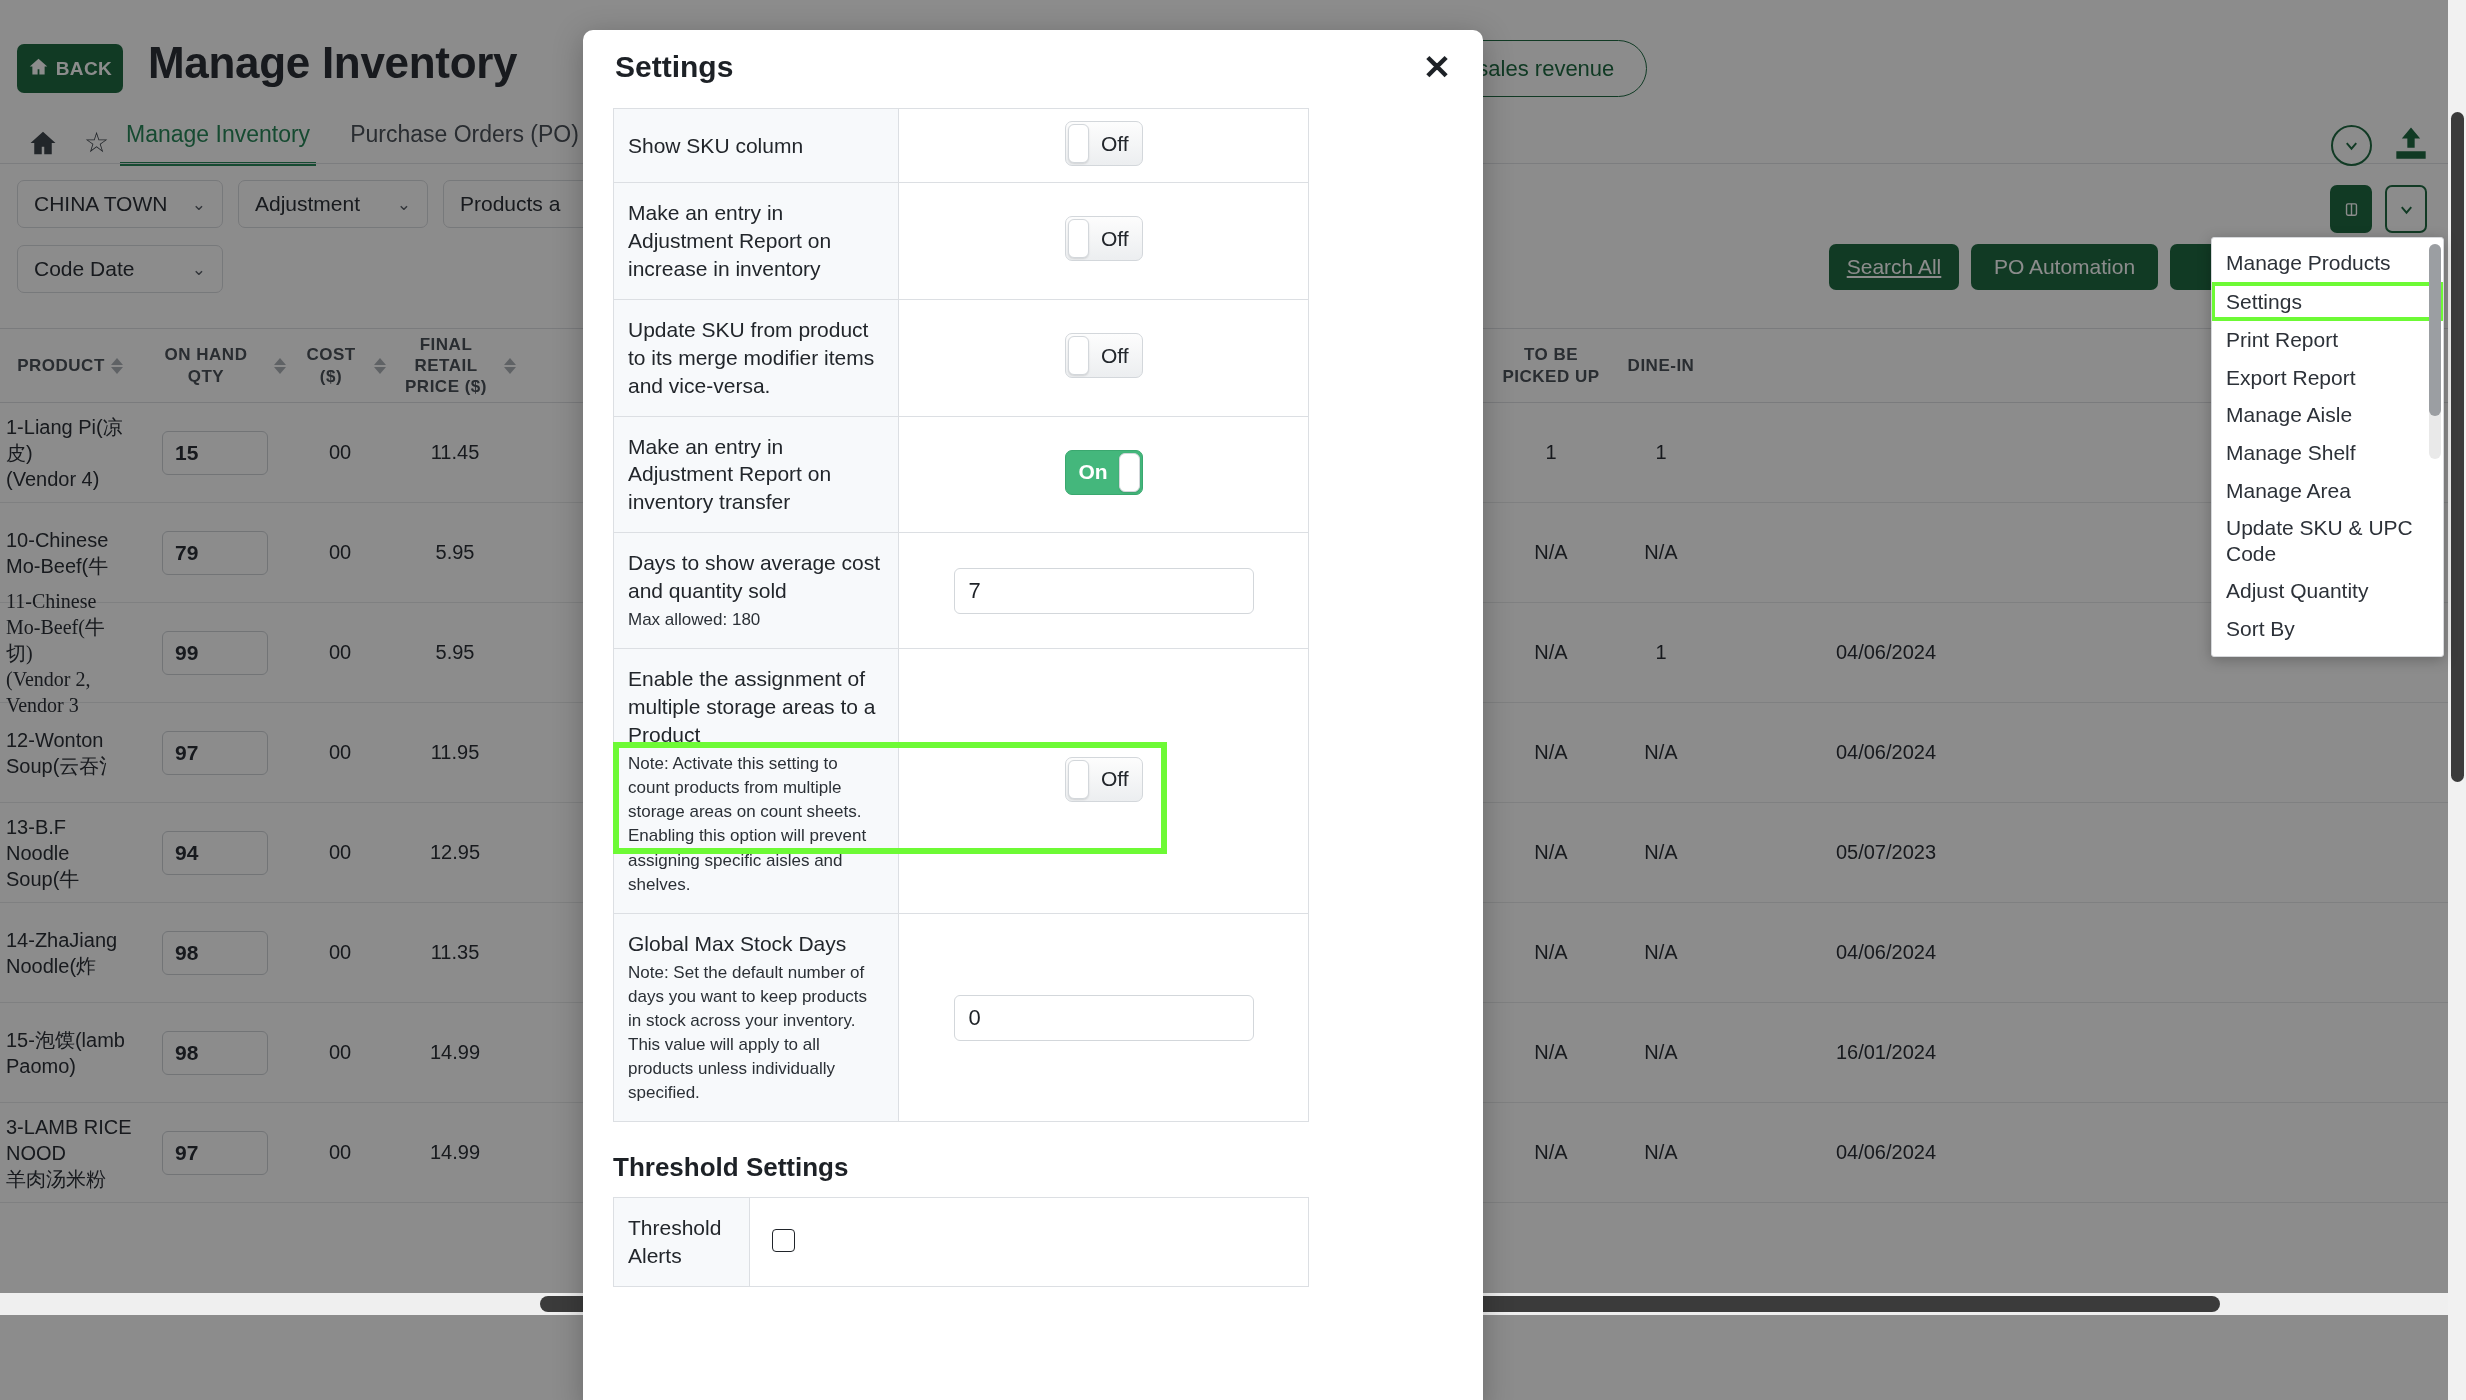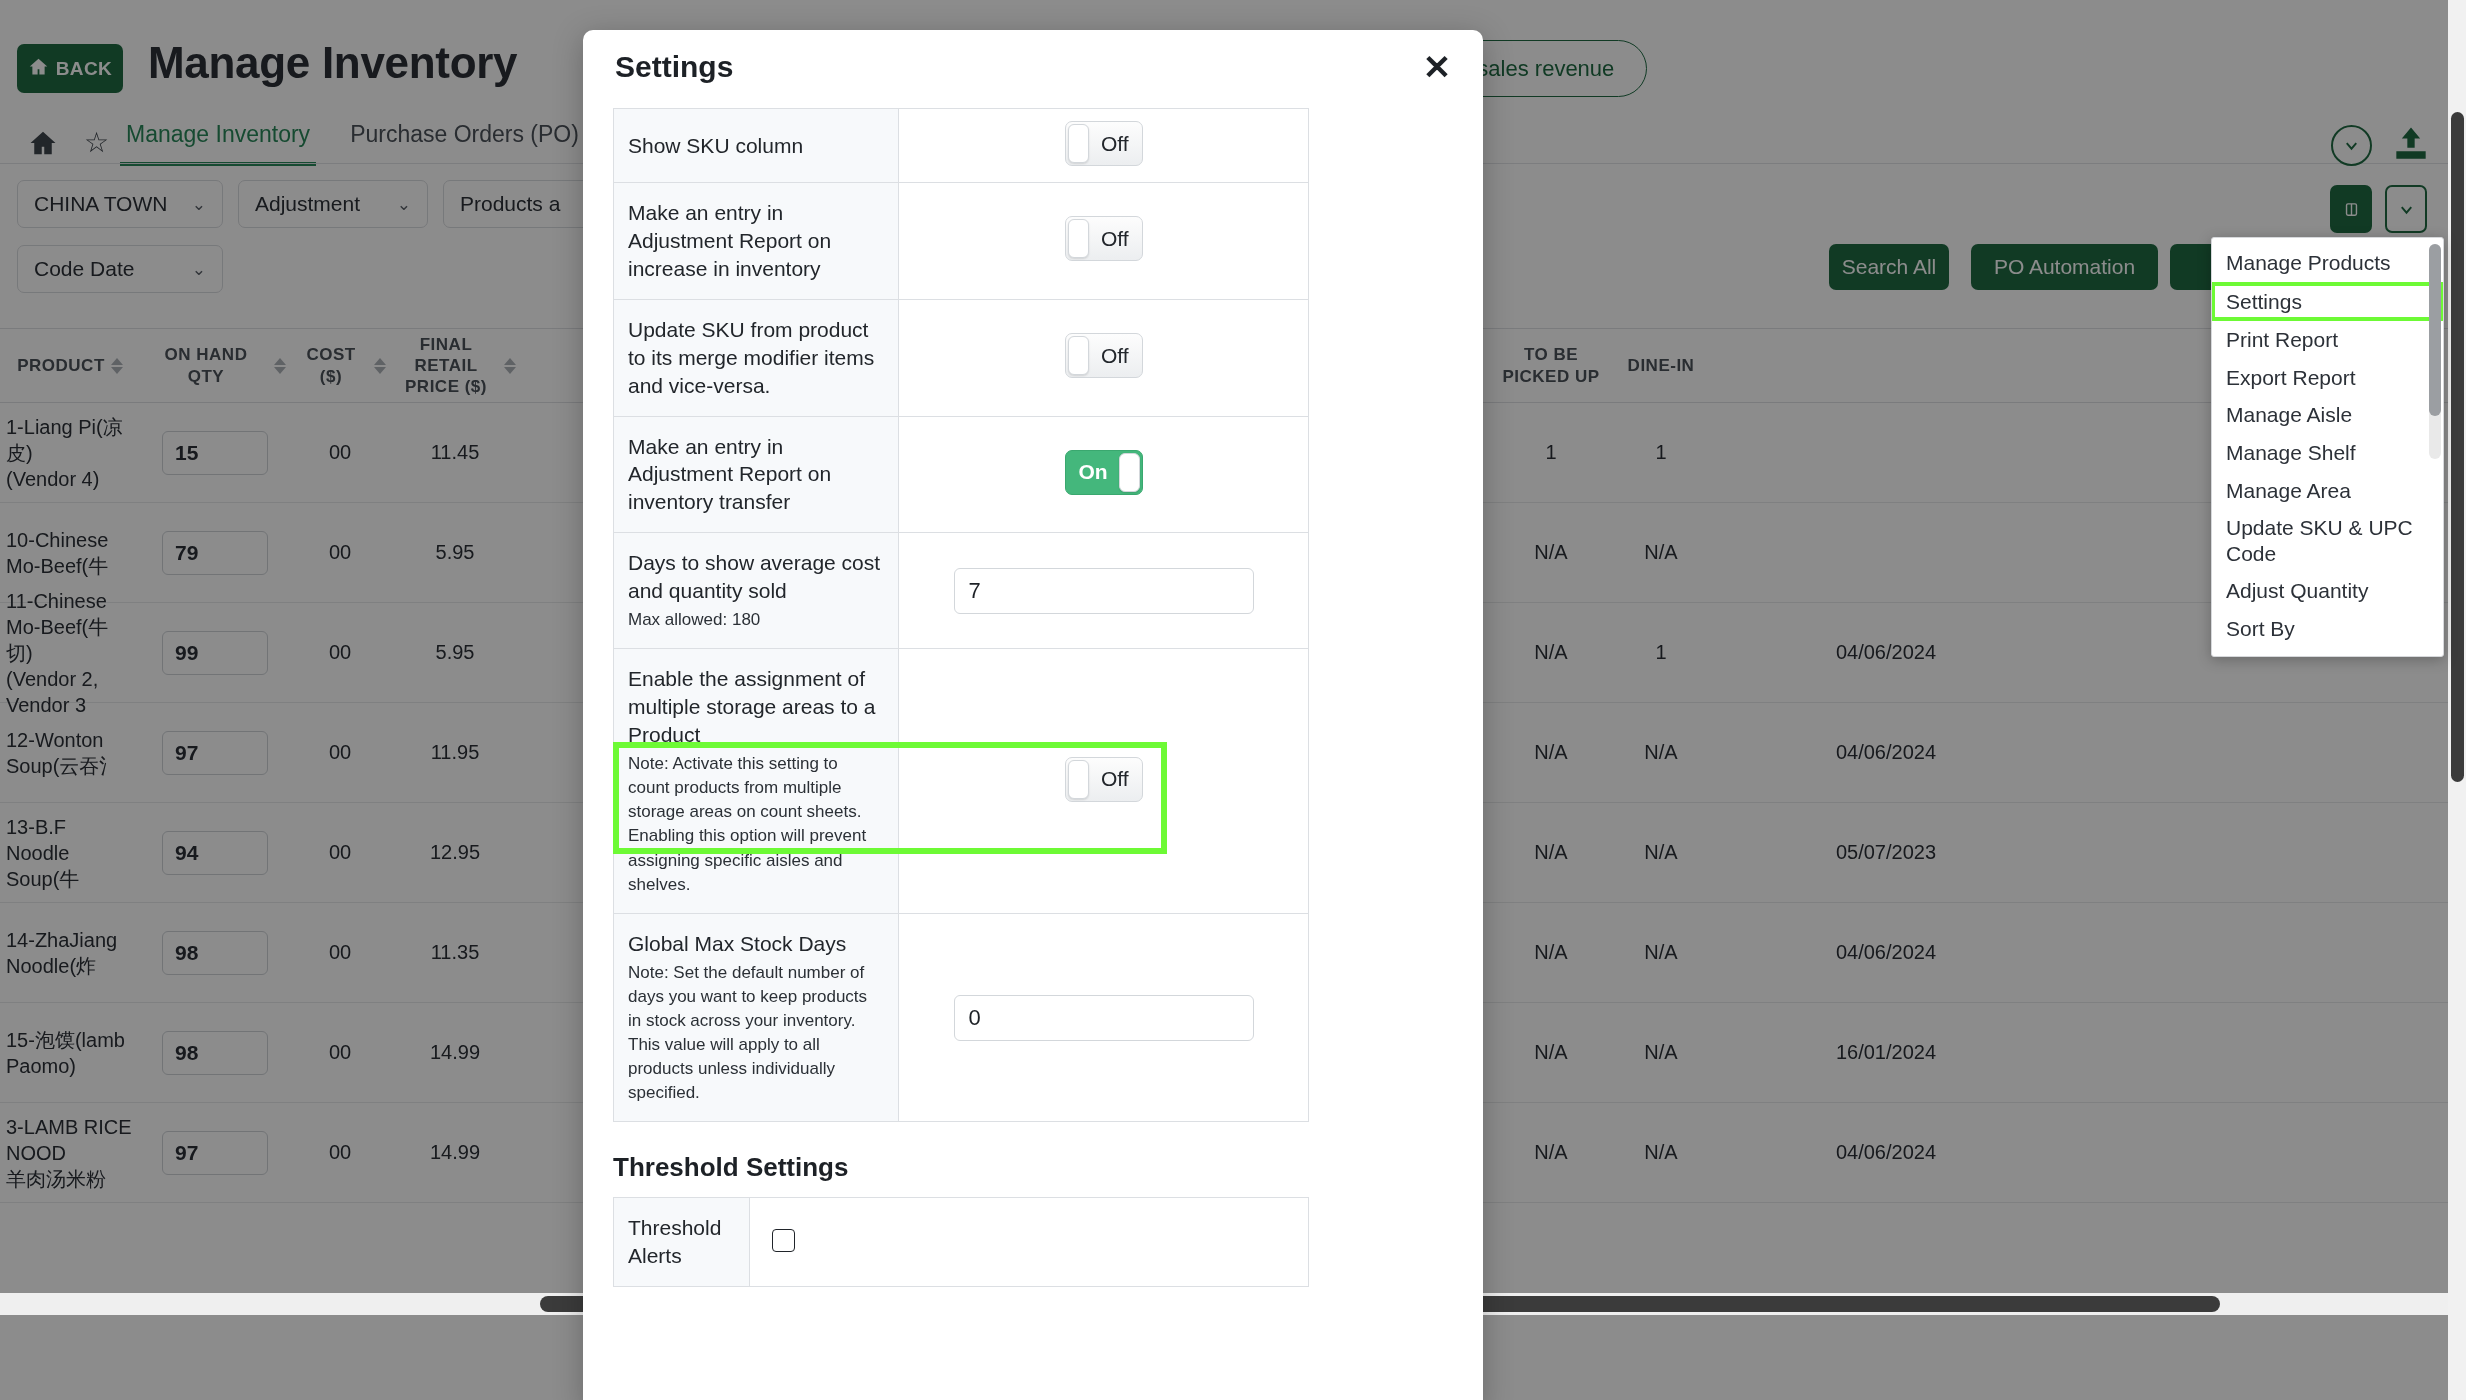--- a/index.html
+++ b/index.html
@@ -69,21 +69,21 @@
   .sel-store  { left: 17px;  top: 4px;  width: 206px; }
   .sel-cat    { left: 238px; top: 4px;  width: 190px; }
   .sel-prod   { left: 443px; top: 4px;  width: 260px; }
   .sel-date   { left: 17px;  top: 69px; width: 206px; }
 
   .btn-green {
     position: absolute; height: 46px; background: #1f6b43; color: #fff; border: none;
     border-radius: 7px; font-size: 21px; cursor: pointer; padding: 0 22px;
     display: flex; align-items: center; justify-content: center; white-space: nowrap;
   }
-  .b-searchall { left: 1829px; top: 244px; width: 120px; }
+  .b-searchall { left: 1829px; top: 244px; width: 130px; text-decoration: underline; }
   .b-poauto    { left: 1971px; top: 244px; width: 187px; }
   .b-create    { left: 2170px; top: 244px; width: 180px; }
 
   .sq-btn {
     position: absolute; top: 185px; width: 42px; height: 48px; border-radius: 7px;
     display: flex; align-items: center; justify-content: center; cursor: pointer;
   }
   .sq-col { left: 2330px; background: #1f6b43; border: 2px solid #1f6b43; }
   .sq-col svg { width: 17px; height: 19px; stroke: #ffffff; fill: none; stroke-width: 2; }
   .sq-chev { left: 2385px; background: #fff; border: 2px solid #1f6b43; }
@@ -368,21 +368,21 @@
             <div class="td" style="width: 108px;">N/A</div>
             <div class="td" style="width: 110px;">N/A</div>
             <div class="td" style="width: 110px;">N/A</div>
             <div class="td" style="width: 108px;">N/A</div>
             <div class="td" style="width: 110px;">N/A</div>
             <div class="td" style="width: 110px;">N/A</div>
             <div class="td" style="width: 90px;"></div>
             <div class="td" style="width: 160px;"></div>
           </div>
           <div class="tr">
-            <div class="td prod" style="width: 140px; white-space: pre-line;">11-Chinese Mo-Beef(牛
+            <div class="td prod" style="width: 140px; white-space: pre-line; font-family: Liberation Serif, serif;">11-Chinese Mo-Beef(牛
 切)
 (Vendor 2, Vendor 3</div>
             <div class="td" style="width: 150px;">
               <div class="qty-box">99</div>
             </div>
             <div class="td" style="width: 100px;">00</div>
             <div class="td" style="width: 130px;">5.95</div>
             <div class="td" style="width: 540px;"></div>
             <div class="td" style="width: 108px;">N/A</div>
             <div class="td" style="width: 110px;">N/A</div>

